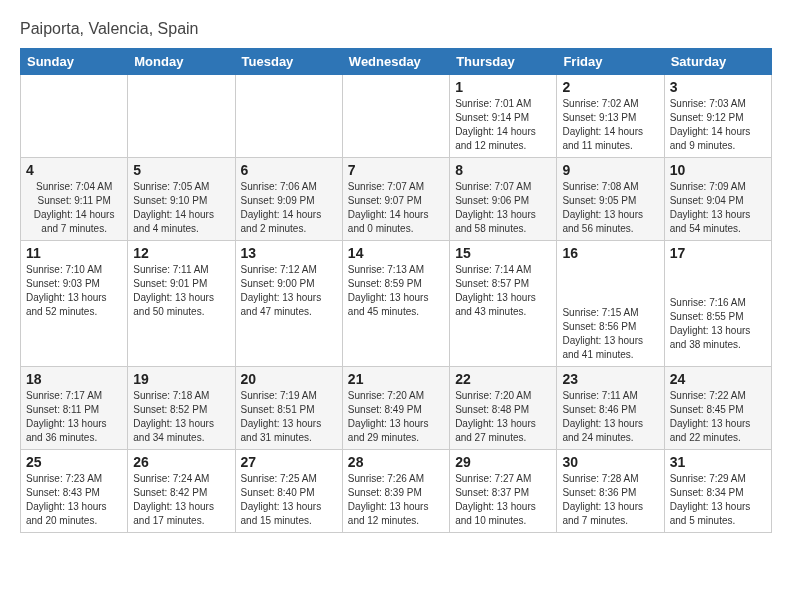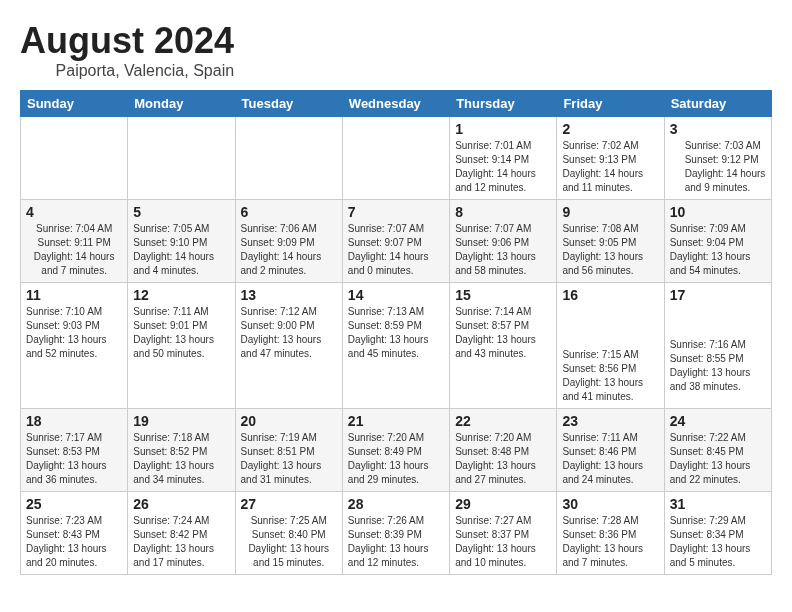--- a/index.html
+++ b/index.html
@@ -87,21 +87,20 @@
     }
     .empty-cell {
       background: #fff !important;
     }
   </style>
 </head>
 <body>
 
 <div class="header">
   <div class="title-block">
-    <div class="month-title">August 2024</div>
     <div class="subtitle">Paiporta, Valencia, Spain</div>
   </div>
 </div>
 
 <table>
   <thead>
     <tr>
     <th>Sunday</th>
         <th>Monday</th>
         <th>Tuesday</th>
@@ -126,21 +125,21 @@
         </td>
         <td>
           <span class="day-num">2</span>
           <div class="day-info" style="white-space: pre-line;">Sunrise: 7:02 AM
 Sunset: 9:13 PM
 Daylight: 14 hours
 and 11 minutes.</div>
         </td>
         <td>
           <span class="day-num">3</span>
-          <div class="day-info" style="white-space: pre-line; margin-left: 15px;">Sunrise: 7:03 AM
+          <div class="day-info" style="white-space: pre-line;">Sunrise: 7:03 AM
 Sunset: 9:12 PM
 Daylight: 14 hours
 and 9 minutes.</div>
         </td>
       </tr>
       <tr>
         <td>
           <span class="day-num">4</span>
           <div class="day-info" style="white-space: pre-line; text-align: center;">Sunrise: 7:04 AM
 Sunset: 9:11 PM
@@ -238,21 +237,21 @@
           <div class="day-info" style="white-space: pre-line; margin-top: 35px;">Sunrise: 7:16 AM
 Sunset: 8:55 PM
 Daylight: 13 hours
 and 38 minutes.</div>
         </td>
       </tr>
       <tr>
         <td>
           <span class="day-num">18</span>
           <div class="day-info" style="white-space: pre-line;">Sunrise: 7:17 AM
-Sunset: 8:53 PM
+Sunset: 8:11 PM
 Daylight: 13 hours
 and 36 minutes.</div>
         </td>
         <td>
           <span class="day-num">19</span>
           <div class="day-info" style="white-space: pre-line;">Sunrise: 7:18 AM
 Sunset: 8:52 PM
 Daylight: 13 hours
 and 34 minutes.</div>
         </td>
@@ -302,21 +301,21 @@
         </td>
         <td>
           <span class="day-num">26</span>
           <div class="day-info" style="white-space: pre-line;">Sunrise: 7:24 AM
 Sunset: 8:42 PM
 Daylight: 13 hours
 and 17 minutes.</div>
         </td>
         <td>
           <span class="day-num">27</span>
-          <div class="day-info" style="white-space: pre-line; text-align: center;">Sunrise: 7:25 AM
+          <div class="day-info" style="white-space: pre-line;">Sunrise: 7:25 AM
 Sunset: 8:40 PM
 Daylight: 13 hours
 and 15 minutes.</div>
         </td>
         <td>
           <span class="day-num">28</span>
           <div class="day-info" style="white-space: pre-line;">Sunrise: 7:26 AM
 Sunset: 8:39 PM
 Daylight: 13 hours
 and 12 minutes.</div>

